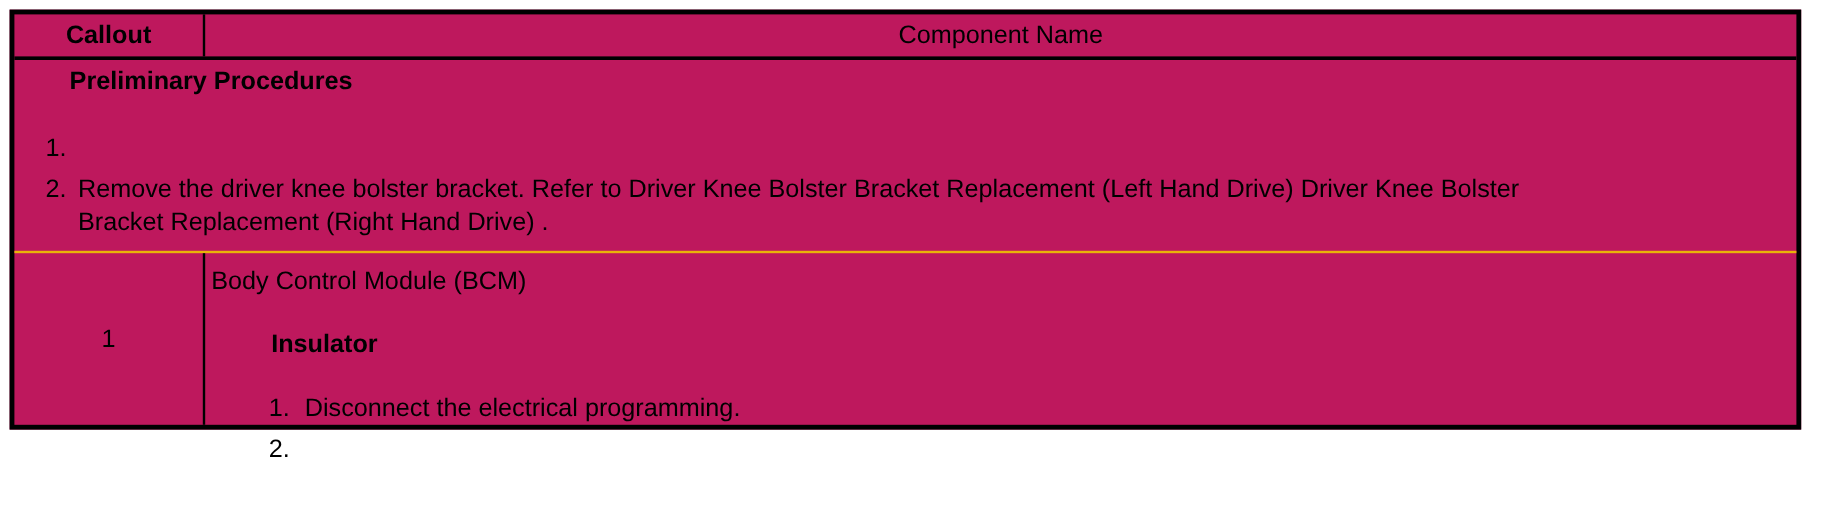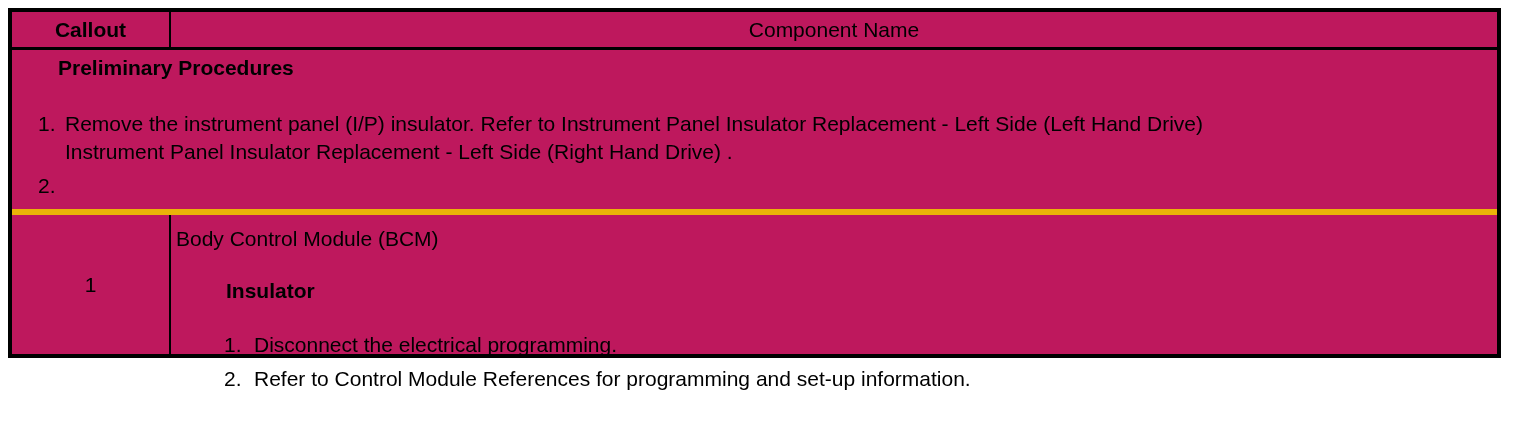--- a/index.html
+++ b/index.html
@@ -29,21 +29,21 @@
     font-weight: bold;
   }
   .component-head {
     flex: 1;
     display: flex; align-items: center; justify-content: center;
     font-weight: normal;
   }
 
   
   .prelim-row {
-    border-bottom: 6px solid #eab308;
+    border-bottom: 2px solid #eab308;
     padding: 6px 10px 9px 26px;
     flex-shrink: 0;
   }
   .prelim-title { font-weight: bold; margin: 0 0 30px 20px; line-height: 24px; }
   .list-item { display: flex; line-height: 28px; margin-bottom: 6px; }
   .list-item:last-child { margin-bottom: 0; }
   .list-num { width: 27px; flex-shrink: 0; }
   .list-text { white-space: pre-line; }
 
   
@@ -69,44 +69,43 @@
     <div class="header-row">
       <div class="callout-head">Callout</div>
       <div class="component-head">Component Name</div>
     </div>
 
     <div class="prelim-row">
       <div class="prelim-title">Preliminary Procedures</div>
 
       <div class="list-item">
         <span class="list-num">1.</span>
-        <span class="list-text">Remove the instrument panel (I/P) insulator. Refer to Instrument Panel Insulator Replacement - Left Side (Left Hand Drive)
-Instrument Panel Insulator Replacement - Left Side (Right Hand Drive) .</span>
       </div>
 
       <div class="list-item">
         <span class="list-num">2.</span>
+        <span class="list-text">Remove the driver knee bolster bracket. Refer to Driver Knee Bolster Bracket Replacement (Left Hand Drive) Driver Knee Bolster
+Bracket Replacement (Right Hand Drive) .</span>
       </div>
     </div>
 
     <div class="body-row">
       <div class="callout-cell">1</div>
 
       <div class="component-cell">
         <div class="component-title">Body Control Module (BCM)</div>
 
         <div class="procedure-title">Insulator</div>
 
         <div class="steps">
           <div class="list-item">
             <span class="list-num">1.</span>
             <span class="list-text">Disconnect the electrical programming.</span>
           </div>
           <div class="list-item">
             <span class="list-num">2.</span>
-            <span class="list-text">Refer to Control Module References for programming and set-up information.</span>
           </div>
         </div>
       </div>
     </div>
 
   </div>
 </div>
 
 </body></html>

